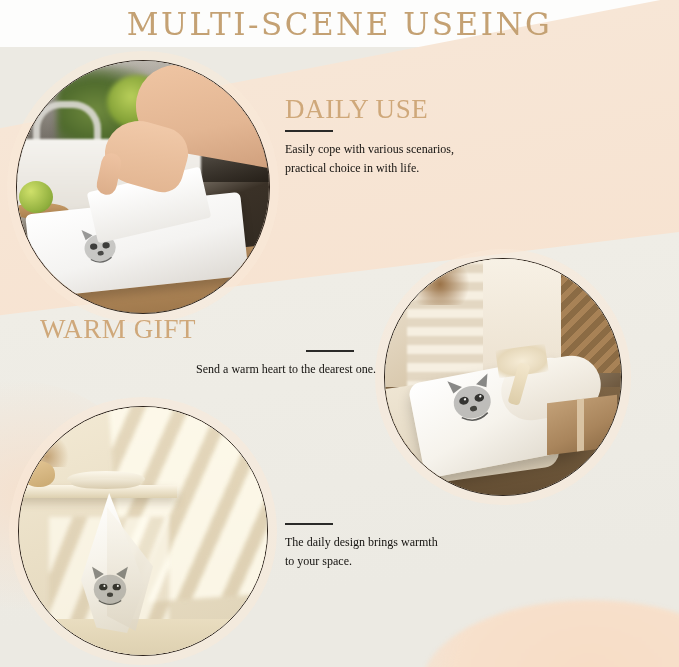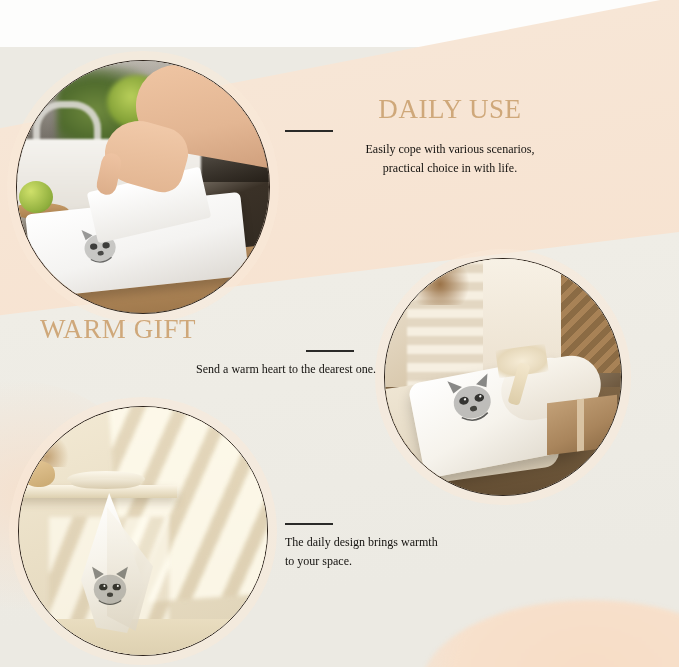--- a/index.html
+++ b/index.html
@@ -163,39 +163,40 @@
     font-family:"Liberation Serif", serif;
     color:#cfa87a;font-size:27px;letter-spacing:.6px;line-height:1;
     white-space:nowrap;
   }
   .rule{height:2px;background:#2a2a28;margin-top:7px;width:48px;}
   .body-txt{
     font-family:"Liberation Serif", serif;
     color:#14120f;font-size:12px;line-height:1.62;margin-top:8px;
   }
 
-  #block-daily{left:285px;top:96px;width:330px;text-align:center;}
+  #block-daily{left:285px;top:96px;width:330px;}
   #block-warm{left:40px;top:316px;width:370px;text-align:left;}
   #block-warm .heading{text-align:left;padding-right:56px;}
   #block-warm .rule{margin-left:auto;margin-right:56px;}
   #block-warm .body-txt{text-align:right;padding-right:34px;}
   #block-unique{left:285px;top:516px;width:330px;}
 </style>
 </head>
 <body>
 
 <div class="page">
 
   <div class="bg-top"></div>
   <div class="bg-body"></div>
   <div class="bg-peach"></div>
   <div class="bg-cream-sweep"></div>
   <div class="bg-blob-left"></div>
   <div class="bg-blob-br"></div>
 
+  <div class="title">MULTI-SCENE USEING</div>
 
   <div class="circle" id="circle-1">
     <div class="scene">
       <div class="c1-bg"></div>
       <div class="c1-dark"></div>
       <div class="c1-plant"></div>
       <div class="c1-plant2"></div>
       <div class="c1-faucet"></div>
       <div class="c1-sink"></div>
       <div class="c1-board"></div>

